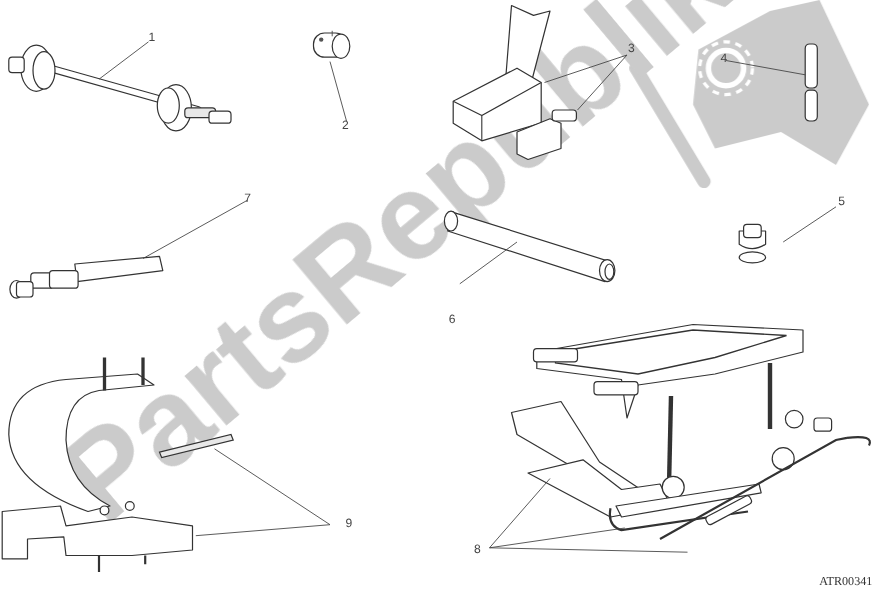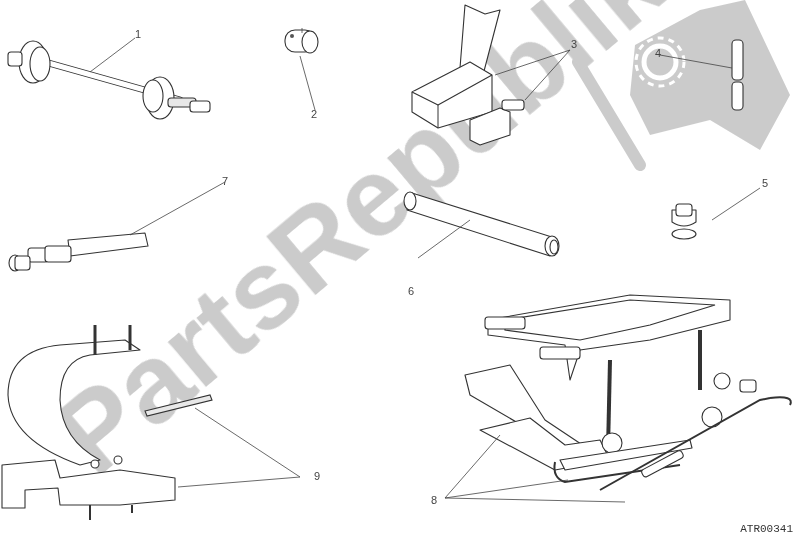--- a/index.html
+++ b/index.html
@@ -1,19 +1,19 @@
 <!DOCTYPE html>
 <html><head>
 <meta charset="utf-8">
 <style>
   html, body { margin:0; padding:0; background:#ffffff; }
   body { width:799px; height:538px; overflow:hidden; position:relative; font-family:"Liberation Sans", sans-serif; }
   #canvas { position:absolute; left:0; top:0; width:799px; height:538px; }
   .lbl { position:absolute; font-size:11px; color:#444; font-family:"Liberation Sans", sans-serif; }
-  .ref { position:absolute; right:6px; bottom:3px; font-size:11px; color:#333; font-family:Liberation Mono, monospace; }
+  .ref { position:absolute; right:6px; bottom:3px; font-size:11px; color:#333; font-family:Liberation Serif, serif; }
   svg { position:absolute; left:0; top:0; }
   .p { fill:#fff; stroke:#333; stroke-width:1.1; stroke-linejoin:round; }
   .pg { fill:#e8e8e8; stroke:#333; stroke-width:1.1; }
   .ln { stroke:#444; stroke-width:0.8; fill:none; }
   .wm { fill:#c9c9c9; }
 </style>
 </head>
 <body>
 
 <div id="canvas">

